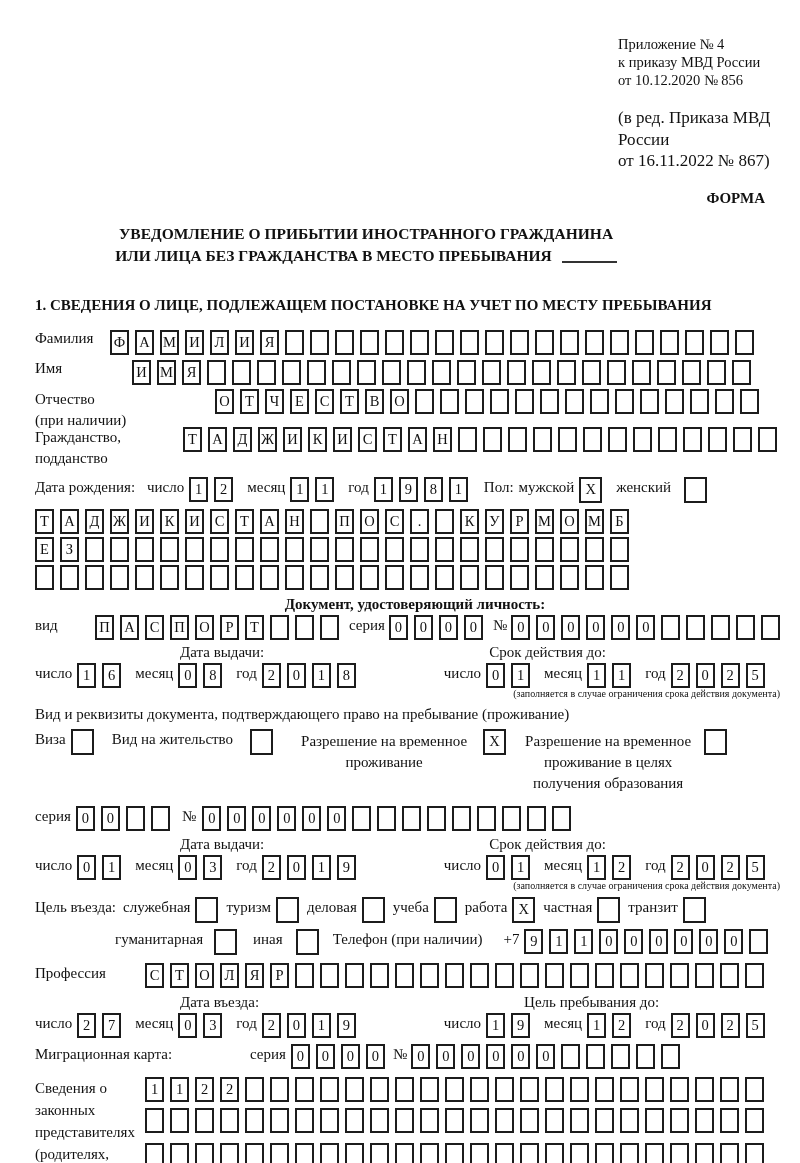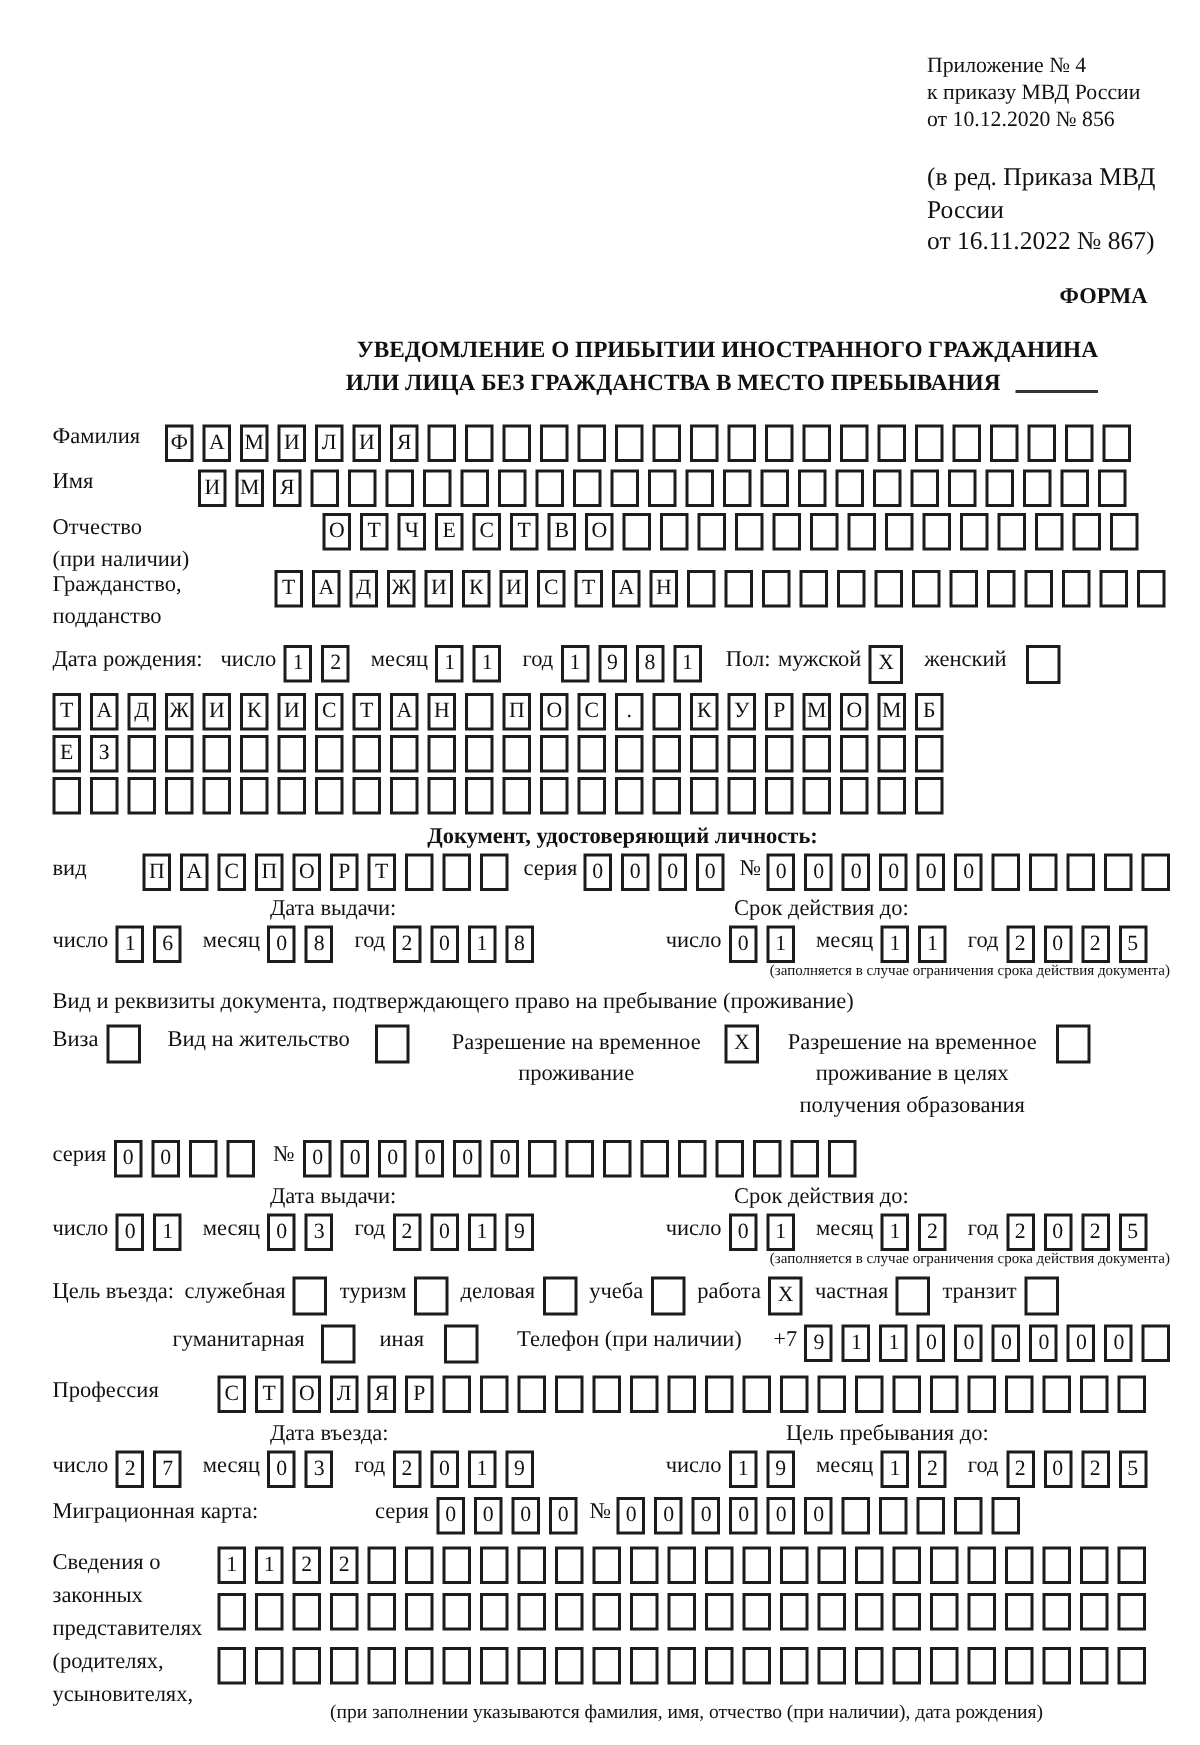--- a/index.html
+++ b/index.html
@@ -5,21 +5,21 @@
   html,body{margin:0;padding:0;background:#fff;}
   body{
     width:800px;height:1163px;box-sizing:border-box;
     padding:36px 0 0 35px;overflow:hidden;
     font-family:"Liberation Serif","DejaVu Serif",serif;
     font-size:15px;color:#111;
   }
   .hdr{margin-left:583px;line-height:1.24;font-size:14.5px;}
   .hdr-small{margin-left:583px;margin-top:17px;line-height:1.28;font-size:17px;}
   .forma{width:730px;text-align:right;font-weight:bold;margin-top:18px;font-size:15px;}
-  .title{width:732px;margin-left:-35px;text-align:right;font-weight:bold;font-size:15.5px;line-height:1.4;margin-top:16px;}
+  .title{width:732px;margin-left:-35px;text-align:center;font-weight:bold;font-size:15.5px;line-height:1.4;margin-top:16px;}
   .uline{display:inline-block;width:55px;border-bottom:2px solid #333;margin-left:10px;transform:translateY(2px);}
   .sec{font-weight:bold;font-size:15px;margin-top:30px;white-space:nowrap;}
   .row{display:flex;align-items:flex-start;}
   .lbl{display:inline-block;flex:none;}
   .lblcol{flex:none;line-height:21px;}
   .cells{display:inline-flex;flex:none;}
   .cell{
     box-sizing:border-box;flex:none;width:19px;height:25px;margin-right:6px;
     border:2px solid #1c1c1c;display:inline-flex;align-items:center;justify-content:center;
     font-size:14.5px;line-height:1;background:#fff;
@@ -50,20 +50,21 @@
     <div>(в ред. Приказа МВД России</div>
     <div>от 16.11.2022 № 867)</div>
   </div>
   <div class="forma">ФОРМА</div>
 
   <div class="title">
     <div>УВЕДОМЛЕНИЕ О ПРИБЫТИИ ИНОСТРАННОГО ГРАЖДАНИНА</div>
     <div><span>ИЛИ ЛИЦА БЕЗ ГРАЖДАНСТВА В МЕСТО ПРЕБЫВАНИЯ</span><span class="uline"></span></div>
   </div>
 
+  <div class="sec">1. СВЕДЕНИЯ О ЛИЦЕ, ПОДЛЕЖАЩЕМ ПОСТАНОВКЕ НА УЧЕТ ПО МЕСТУ ПРЕБЫВАНИЯ</div>
 
   <div class="row mt16">
     <span class="lbl" style="width:75px">Фамилия</span>
     <span class="cells">
         <span class="cell">Ф</span>
         <span class="cell">А</span>
         <span class="cell">М</span>
         <span class="cell">И</span>
         <span class="cell">Л</span>
         <span class="cell">И</span>
@@ -511,21 +512,21 @@
 
   <div class="row mt6">
     <span class="sl" style="margin-left:80px">гуманитарная</span>
     <span class="cells cb" style="margin-left:6px">
         <span class="cell"></span>
       </span>
     <span class="sl" style="margin-left:16px">иная</span>
     <span class="cells cb" style="margin-left:8px">
         <span class="cell"></span>
       </span>
-    <span class="sl" style="margin-left:26px">Телефон (при наличии)</span>
+    <span class="sl" style="margin-left:14px">Телефон (при наличии)</span>
     <span class="sl" style="margin-left:16px">+7</span>
     <span class="cells">
         <span class="cell">9</span>
         <span class="cell">1</span>
         <span class="cell">1</span>
         <span class="cell">0</span>
         <span class="cell">0</span>
         <span class="cell">0</span>
         <span class="cell">0</span>
         <span class="cell">0</span>

